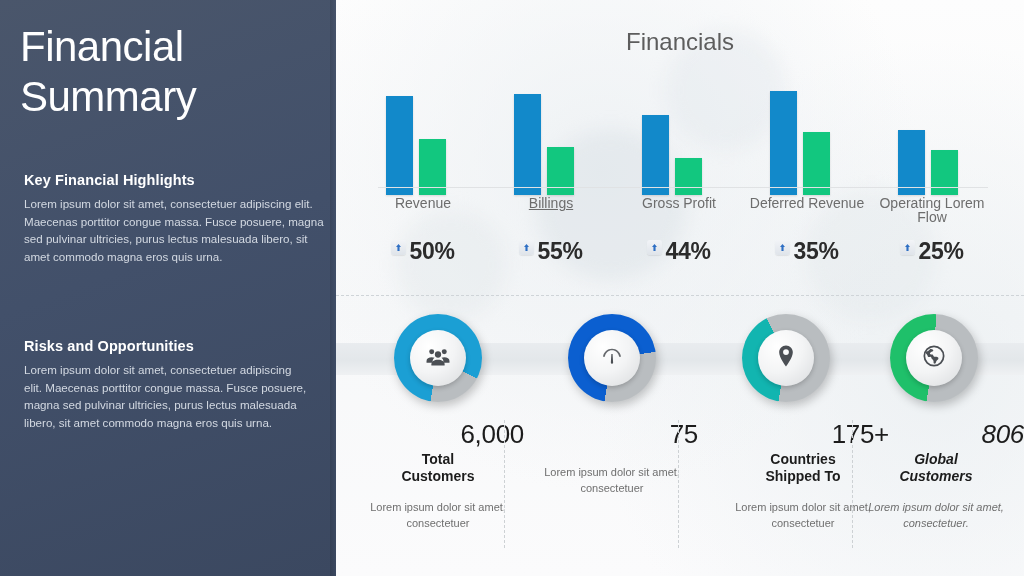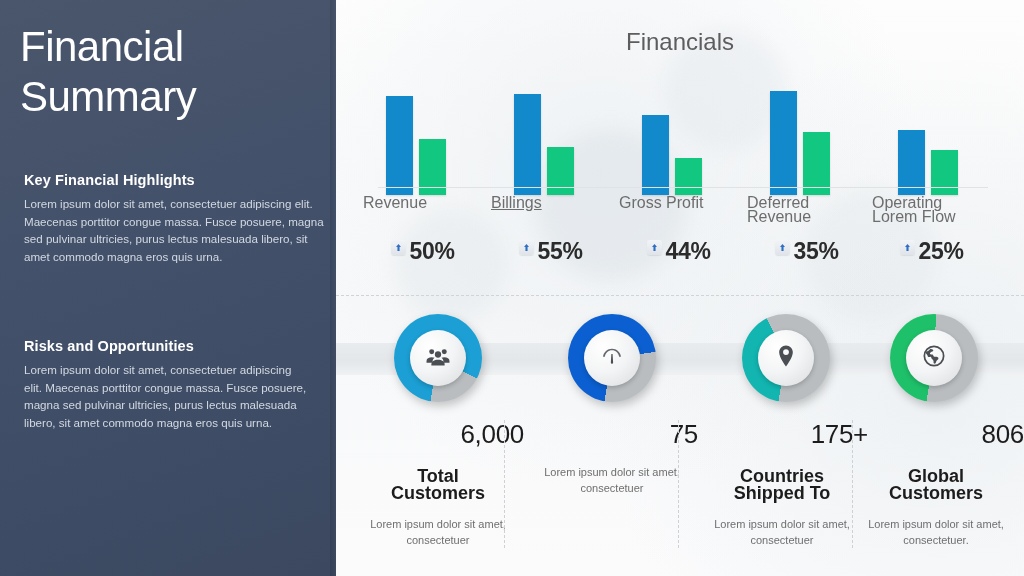--- a/index.html
+++ b/index.html
@@ -65,22 +65,22 @@
     position:absolute; bottom:0; width:27px;
     box-shadow:0 1px 2px rgba(0,0,0,.13);
   }
   .bar.blue  { left:0px;  background:#1289ca; }
   .bar.green { left:33px; background:#12c77f; }
   #chart-axis {
     position:absolute; left:42px; top:187px; width:610px; height:1px;
     background:#e0e2e4;
   }
   .bar-label {
-    position:absolute; top:196px; text-align:left;
-    font-size:16px; color:#6d6d6d; line-height:14px; width:120px;
+    position:absolute; top:196px; text-align:center;
+    font-size:14px; color:#6d6d6d; line-height:14px; width:120px;
   }
 
   
   .pct-item { position:absolute; top:236px; width:120px; text-align:center; }
   .pct-inner { display:inline-flex; align-items:flex-start; gap:3px; }
   .arrow-badge {
     width:15px; height:15px; border-radius:3px;
     background:linear-gradient(180deg,#f2f4f7,#dfe4ea);
     display:inline-flex; align-items:center; justify-content:center;
     margin-top:4px; box-shadow:0 1px 1px rgba(0,0,0,.08);
@@ -117,22 +117,22 @@
   .donut-hole svg { width:26px; height:26px; fill:#4b4f54; }
 
   
   .stat { position:absolute; top:418px; width:172px; text-align:center; }
   .stat-number {
     font-size:26px; color:#1c1c1c; font-weight:400; line-height:32px;
     letter-spacing:-0.3px;
     text-align:right;
   }
   .stat-label {
-    font-size:18px; color:#1c1c1c; font-weight:700; line-height:17px;
-    margin-top:18px;
+    font-size:14px; color:#1c1c1c; font-weight:700; line-height:17px;
+    margin-top:1px;
   }
   .stat-desc {
     font-size:11px; color:#6f6f6f; line-height:16px; margin-top:14px;
   }
   .stat-divider {
     position:absolute; top:420px; width:0; height:128px;
     border-left:1px dashed #cdd1d4;
   }
 </style>
 </head>
@@ -289,26 +289,26 @@
   <div id="stat-row">
       <div class="stat" style="left: 16px; width: 172px;">
         <div class="stat-number">6,000</div>
         <div class="stat-label">Total<br>Customers</div>
         <div class="stat-desc">Lorem ipsum dolor sit amet, consectetuer</div>
       </div>
       <div class="stat" style="left: 190px; width: 172px;">
         <div class="stat-number">75</div>
         <div class="stat-desc">Lorem ipsum dolor sit amet, consectetuer</div>
       </div>
-      <div class="stat" style="left: 360px; width: 172px;">
+      <div class="stat" style="left: 381px; width: 172px;">
         <div class="stat-number">175+</div>
         <div class="stat-label">Countries<br>Shipped To</div>
         <div class="stat-desc">Lorem ipsum dolor sit amet, consectetuer</div>
       </div>
-      <div class="stat" style="left: 512px; width: 176px;">
+      <div class="stat" style="left: 512px; width: 176px; font-style: italic;">
         <div class="stat-number">806</div>
         <div class="stat-label">Global<br>Customers</div>
         <div class="stat-desc">Lorem ipsum dolor sit amet, consectetuer.</div>
       </div>
       <div class="stat-divider" style="left: 168px;"></div>
       <div class="stat-divider" style="left: 342px;"></div>
       <div class="stat-divider" style="left: 516px;"></div>
     </div>
 
 </div>

